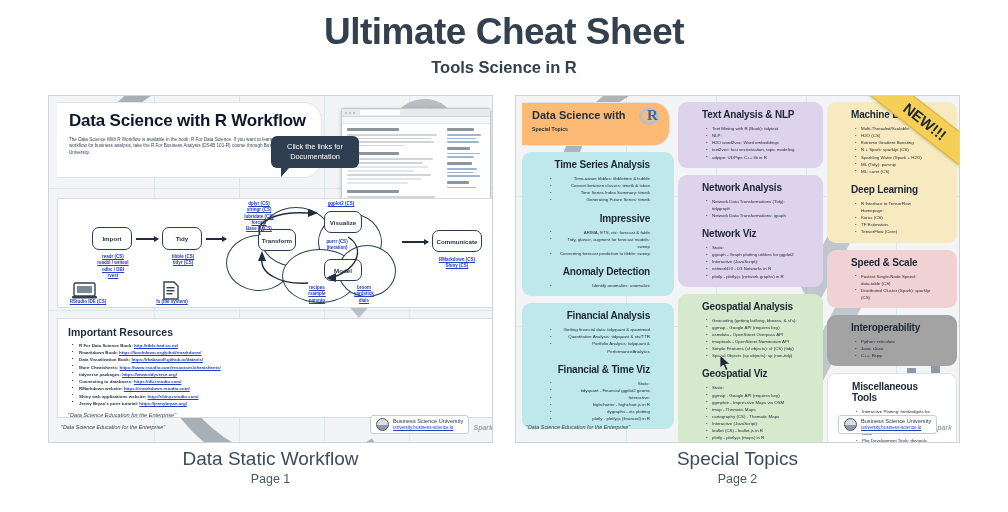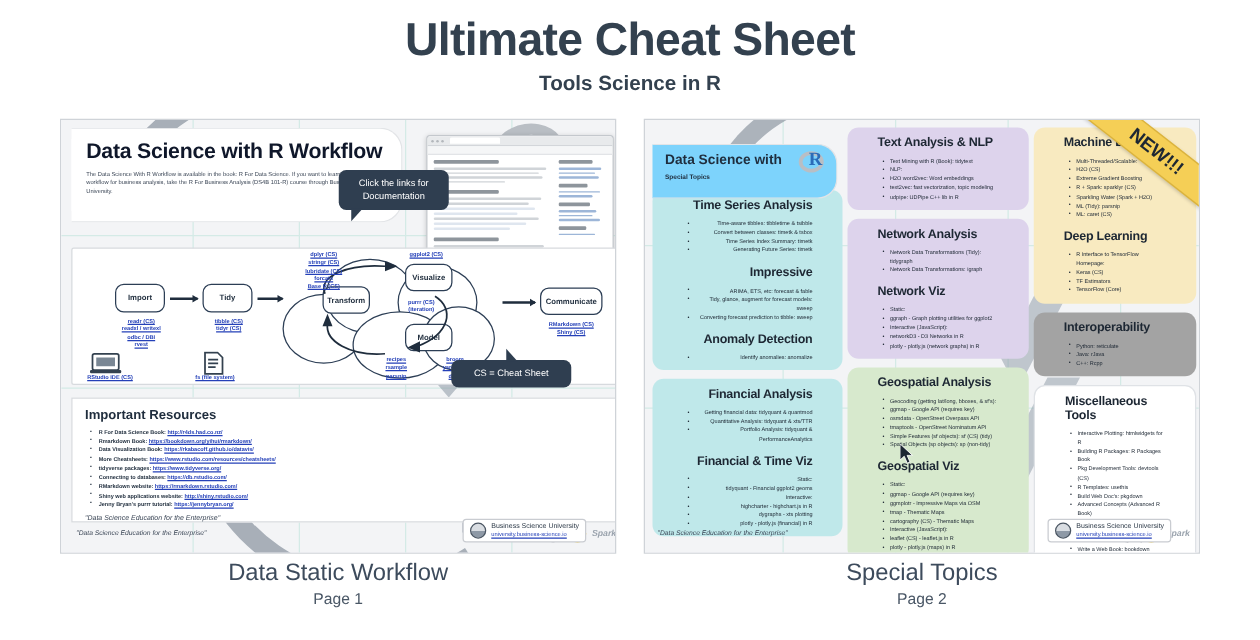--- a/index.html
+++ b/index.html
@@ -144,22 +144,22 @@
   .p2-swoosh {
     position:absolute; width:260px; height:260px; left:40px; top:-30px;
     border:15px solid; border-color:#9aa3ad transparent transparent transparent;
     border-radius:50%; transform:rotate(-25deg); opacity:.8;
   }
   .p2-chev { position:absolute; left:248px; top:120px; width:100px; height:200px; opacity:.5; }
   .p2-chart { position:absolute; right:4px; bottom:22px; width:60px; height:70px; }
   .p2-chart b { position:absolute; bottom:0; background:#8d99a5; }
 
   .p2-head {
-    position:absolute; left:6px; top:19px; width:148px; height:44px;
-    background:#7dd3fc; border-radius:0 16px 16px 0; padding:6px 8px 0 10px;
+    position:absolute; left:6px; top:6px; width:148px; height:44px;
+    background:#fdba74; border-radius:0 16px 16px 0; padding:6px 8px 0 10px;
     border:1px solid #e2e4e7; border-left:none; z-index:3;
   }
   .p2-head h2 { margin:0; font-size:11px; font-weight:bold; color:#1f2d3d; }
   .p2-head .st { font-size:5.2px; font-weight:bold; color:#1f2d3d; margin-top:5px; }
   .p2-rlogo {
     position:absolute; right:10px; top:5px; width:20px; height:17px;
     border:3px solid #b9bec4; border-radius:50%;
   }
   .p2-rlogo span { position:absolute; left:5px; top:-4px; font-size:15px; font-weight:bold; color:#2b6cb8; font-family:"Liberation Serif", serif; }
 
@@ -287,21 +287,20 @@
           <div class="ln blue" style="width:80%"></div>
             <div class="ln blue" style="width:72%"></div>
           <div class="ln blue" style="width:86%"></div>
           <div class="ln hd" style="width:58%;margin-top:4px"></div>
           <div class="ln blue" style="width:76%"></div>
         </div>
       </div>
     </div>
 
     <div class="callout callout-doc">Click the links for Documentation</div>
-    <div class="callout callout-cs">CS = Cheat Sheet</div>
 
     <div class="p1-wf">
       <div class="cloud">
         <i style="left:0;top:30px;width:66px;height:56px;"></i>
         <i style="left:34px;top:2px;width:72px;height:60px;"></i>
         <i style="left:92px;top:8px;width:64px;height:58px;"></i>
         <i style="left:56px;top:44px;width:76px;height:54px;"></i>
         <i style="left:112px;top:40px;width:58px;height:52px;"></i>
       </div>
 
@@ -526,20 +525,27 @@
             <li>ML: caret (CS)</li>
           </ul>
           <h3 class="sub">Deep Learning</h3>
           <ul>
             <li>R Interface to TensorFlow Homepage:</li>
             <li>Keras (CS)</li>
             <li>TF Estimators</li>
             <li>TensorFlow (Core)</li>
           </ul>
         </div>
+        <div class="card c-pink">
+          <h3>Speed &amp; Scale</h3>
+          <ul>
+            <li>Fastest Single-Node Speed: data.table (CS)</li>
+            <li>Distributed Cluster (Spark): sparklyr (CS)</li>
+          </ul>
+        </div>
         <div class="card c-orange">
           <h3>Interoperability</h3>
           <ul>
             <li>Python: reticulate</li>
             <li>Java: rJava</li>
             <li>C++: Rcpp</li>
           </ul>
         </div>
         <div class="card c-white">
           <h3>Miscellaneous Tools</h3>

